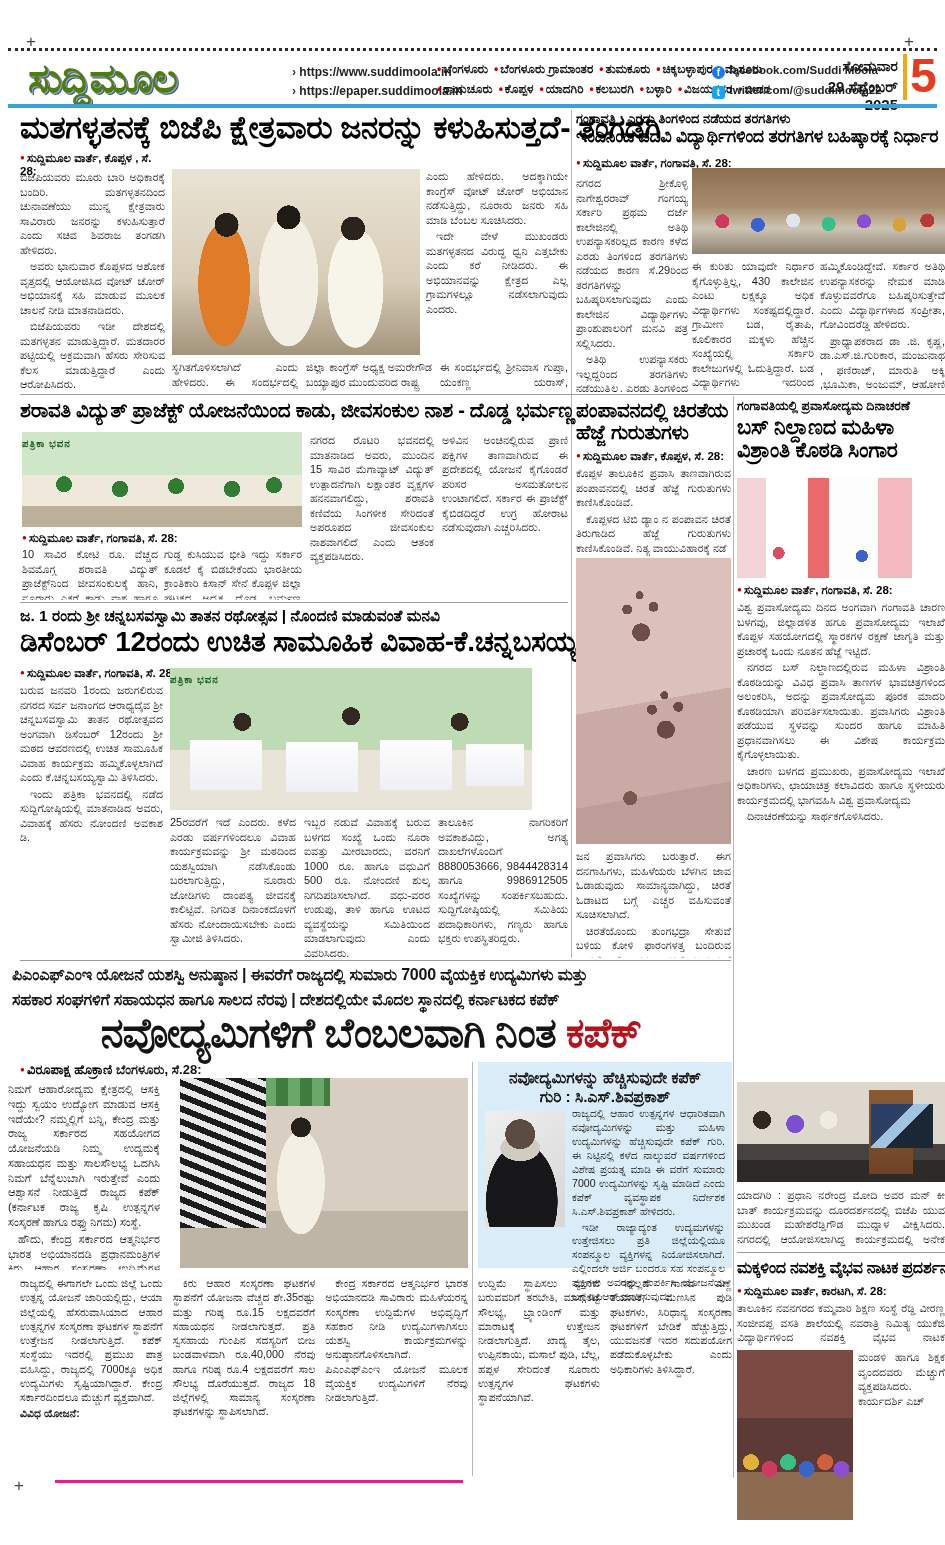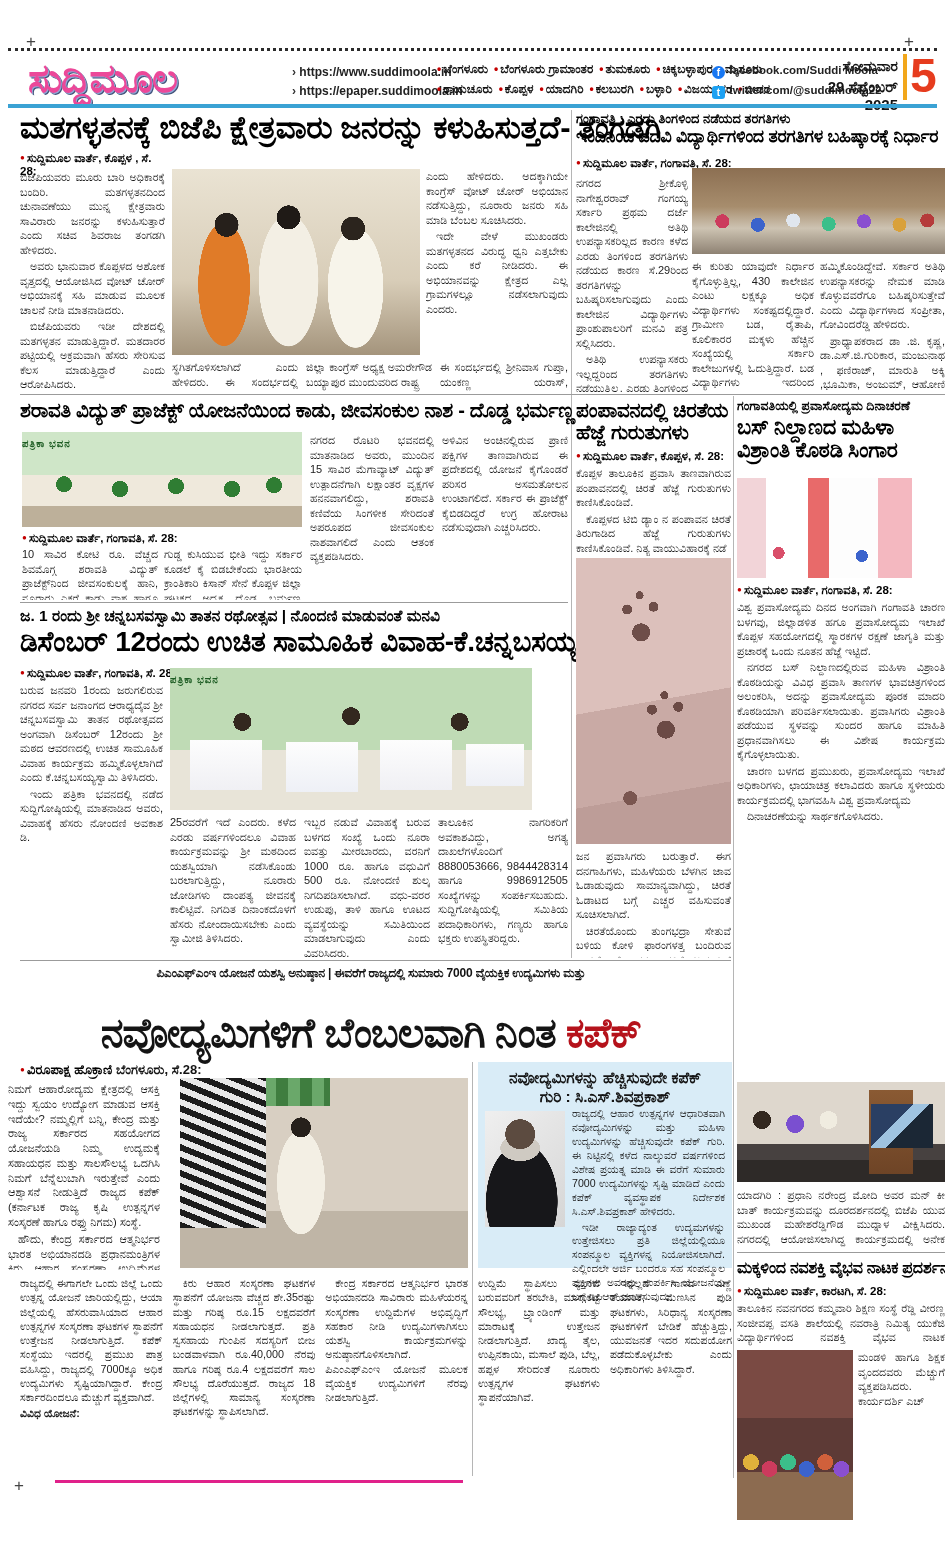--- a/index.html
+++ b/index.html
@@ -13,37 +13,37 @@
   .btx{font-size:11px;line-height:1.32;text-align:justify;color:#1c1c1c;overflow:hidden}
   .btx p{margin:0 0 2px;text-indent:10px}
   .btx p:first-child{text-indent:0}
   .hr{background:#9b9b9b;height:1px}
   .vr{background:#b5b5b5;width:1px}
   .photo{background:#cfcabf;overflow:hidden;position:absolute}
   .pblabel{position:absolute;top:6px;left:0;right:0;font-size:10px;
            font-weight:700;color:#1d5c23;letter-spacing:1px}
   .crop{color:#444;font-size:17px;font-weight:400}
   
-  .logo{font-size:40px;font-weight:900;color:#ec4899;text-shadow:1px 1px 0 #8fa9d8,2px 2px 0 #42547a;letter-spacing:-1px}
+  .logo{font-size:40px;font-weight:900;color:#4d7c0f;text-shadow:1px 1px 0 #8fa9d8,2px 2px 0 #42547a;letter-spacing:-1px}
   .urlrow{font-size:12px;font-weight:700;color:#222;line-height:1.55}
   .urlrow::before{content:"› ";color:#333}
   .cities{font-size:12px;font-weight:700;line-height:1.65;text-align:center}
   .city{margin:0 3px;white-space:nowrap}
   .city::before{content:"•";color:#c40000;margin-right:2px}
   .socrow{font-size:11.5px;font-weight:700;color:#222}
   .soc-ic{display:inline-block;width:13px;height:13px;border-radius:50%;background:#1877f2;color:#fff;
           font-size:10px;line-height:13px;text-align:center;font-weight:700;margin-right:4px;vertical-align:-2px}
   .soc-ic.tw{background:#1da1f2;border-radius:3px}
   .dateblk{text-align:right;font-weight:700}
   .orangebar{background:#f2a71b}
   .pagenum{font-size:48px;font-weight:800;color:#e63c1e;line-height:1}
   .bluebar{background:#3aa2d4}
   .dotline{border-top:3px dotted #2c2c2c}
   
-  .bank{font-size:12px;font-weight:800;text-align:center;letter-spacing:-.2px}
+  .bank{font-size:16px;font-weight:800;letter-spacing:-.2px}
   .banh{font-size:41px;font-weight:900;text-align:center;letter-spacing:-1px;line-height:1}
   .banh .accent{color:#b5121b}
   .bluebox{background:#d9ecf7;padding:6px 7px}
   .bluebox .bh{font-size:15.5px;font-weight:800;text-align:center;line-height:1.25}
   .pinkhr{background:#e0218a;height:3px}
   .subhead{font-weight:800;text-indent:0 !important}
   .colwrap3{column-count:3;column-gap:10px}
   .colwrap2{column-count:2;column-gap:10px}
   
   .ph-a{background:
@@ -279,20 +279,21 @@
       <p>ತಾಲೂಕಿನ ನವನಗರದ ಕಮ್ಮವಾರಿ ಶಿಕ್ಷಣ ಸಂಸ್ಥೆ ರೆಡ್ಡಿ ವೀರಣ್ಣ ಸಂಜೀವಪ್ಪ ವಸತಿ ಶಾಲೆಯಲ್ಲಿ ನವರಾತ್ರಿ ನಿಮಿತ್ಯ ಯುಕೆಜಿ ವಿದ್ಯಾರ್ಥಿಗಳಿಂದ ನವಶಕ್ತಿ ವೈಭವ ನಾಟಕ ಪ್ರದರ್ಶನಗೊಂಡಿತು. ಅದ್ಭುತವಾಗಿ ನಾಟಕ ಮಾಡಿರುವ ವಿದ್ಯಾರ್ಥಿಗಳಿಗೆ ಆಡಳಿತ</p>
     </div>
   <div class="photo ph-g abs" style="left:737px;top:1350px;width:116px;height:170px"></div>
   <div class="abs btx" style="left:858px;top:1350px;width:87px;height:170px">
       <p>ಮಂಡಳಿ ಹಾಗೂ ಶಿಕ್ಷಕ ವೃಂದದವರು ಮೆಚ್ಚುಗೆ ವ್ಯಕ್ತಪಡಿಸಿದರು. ಕಾರ್ಯದರ್ಶಿ ಎಚ್</p>
     </div>
 
   <div class="abs hr" style="left:20px;top:960px;width:711px"></div>
 
   <div class="abs bank" style="left:12px;top:966px;width:718px">ಪಿಎಂಎಫ್‌ಎಂಇ ಯೋಜನೆ ಯಶಸ್ವಿ ಅನುಷ್ಠಾನ | ಈವರೆಗೆ ರಾಜ್ಯದಲ್ಲಿ ಸುಮಾರು 7000 ವೈಯಕ್ತಿಕ ಉದ್ಯಮಿಗಳು ಮತ್ತು</div>
+  <div class="abs bank" style="left:12px;top:991px;width:718px">ಸಹಕಾರ ಸಂಘಗಳಿಗೆ ಸಹಾಯಧನ ಹಾಗೂ ಸಾಲದ ನೆರವು | ದೇಶದಲ್ಲಿಯೇ ಮೊದಲ ಸ್ಥಾನದಲ್ಲಿ ಕರ್ನಾಟಕದ ಕಪೆಕ್</div>
   <div class="abs banh" style="left:12px;top:1013px;width:718px">
     <span>ನವೋದ್ಯಮಿಗಳಿಗೆ ಬೆಂಬಲವಾಗಿ ನಿಂತ </span><span class="accent">ಕಪೆಕ್</span>
   </div>
 
   <div class="abs" style="left:20px;top:1062px;width:448px;font-size:13px">
     <span class="byline" style="font-size:13px">ವಿರೂಪಾಕ್ಷ ಹೊಕ್ರಾಣಿ</span>
     <span style="font-weight:700">ಬೆಂಗಳೂರು, ಸೆ.28:</span>
   </div>
   <div class="abs btx" style="left:8px;top:1082px;width:152px;height:188px;font-size:11.2px">
       <p>ನಿಮಗೆ ಆಹಾರೋದ್ಯಮ ಕ್ಷೇತ್ರದಲ್ಲಿ ಆಸಕ್ತಿ ಇದ್ದು ಸ್ವಯಂ ಉದ್ಯೋಗ ಮಾಡುವ ಆಸಕ್ತಿ ಇದೆಯೇ? ನಮ್ಮಲ್ಲಿಗೆ ಬನ್ನಿ, ಕೇಂದ್ರ ಮತ್ತು ರಾಜ್ಯ ಸರ್ಕಾರದ ಸಹಯೋಗದ ಯೋಜನೆಯಡಿ ನಿಮ್ಮ ಉದ್ಯಮಕ್ಕೆ ಸಹಾಯಧನ ಮತ್ತು ಸಾಲಸೌಲಭ್ಯ ಒದಗಿಸಿ ನಿಮಗೆ ಬೆನ್ನೆಲುಬಾಗಿ ಇರುತ್ತೇವೆ ಎಂದು ಆಶ್ವಾಸನೆ ನೀಡುತ್ತಿದೆ ರಾಜ್ಯದ ಕಪೆಕ್ (ಕರ್ನಾಟಕ ರಾಜ್ಯ ಕೃಷಿ ಉತ್ಪನ್ನಗಳ ಸಂಸ್ಕರಣೆ ಹಾಗೂ ರಫ್ತು ನಿಗಮ) ಸಂಸ್ಥೆ.</p>

